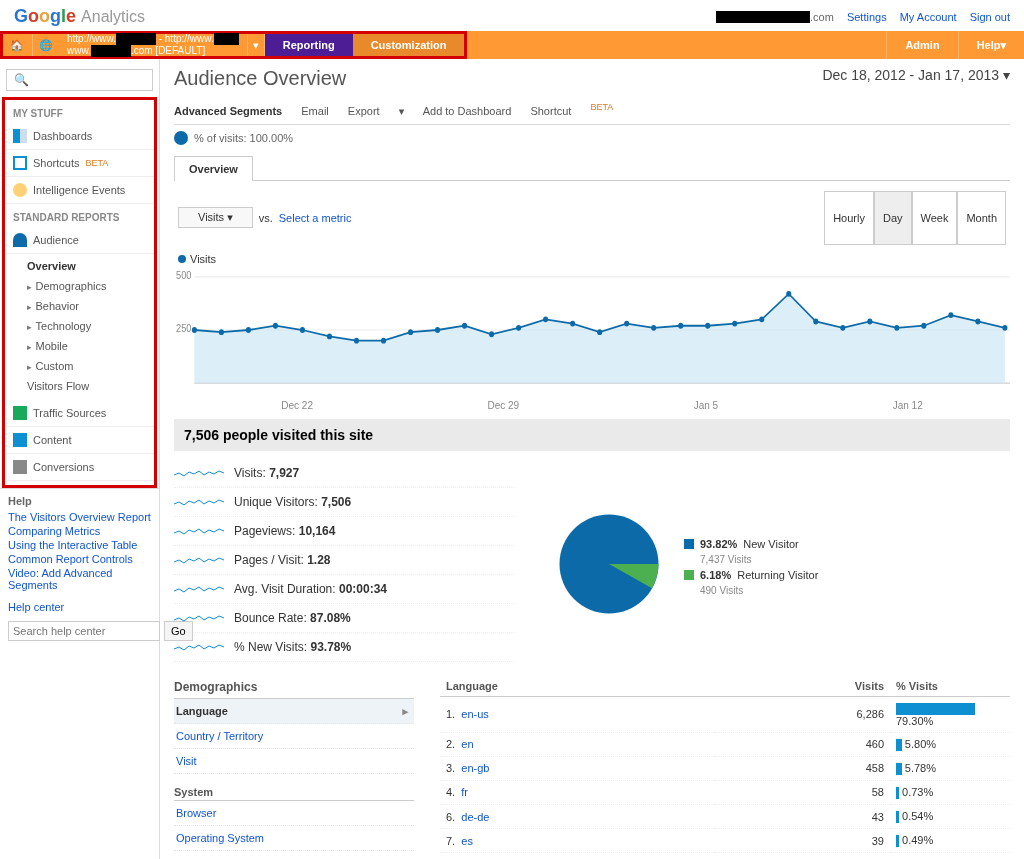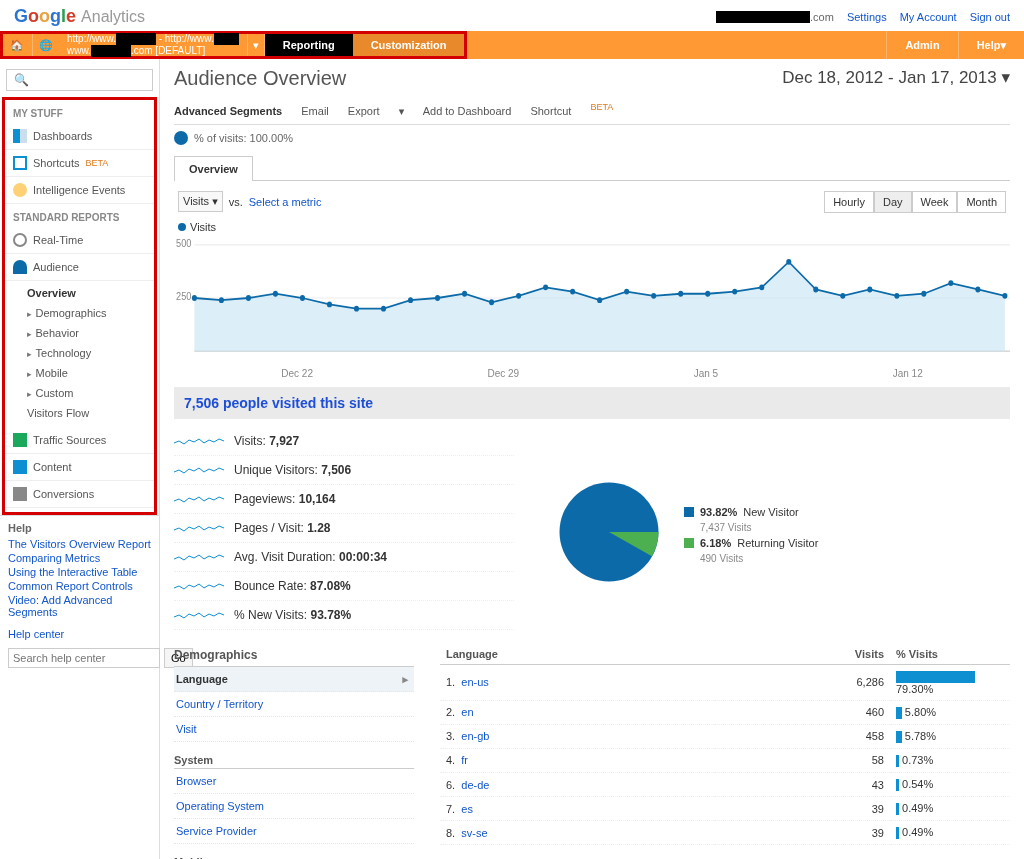--- a/index.html
+++ b/index.html
@@ -17,21 +17,21 @@
 .top-links { font-size: 11px; color: #666; }
 .top-links a { margin-left: 10px; text-align: right; }
 .redact { background: #000; color: #000; display: inline-block; }
 
 
 .orange-bar { background: #ff9933; display: flex; align-items: stretch; height: 28px; color: #fff; font-size: 11px; }
 .orange-bar .home { width: 30px; display: flex; align-items: center; justify-content: center; border-right: 1px solid rgba(255,255,255,0.3); }
 .orange-bar .globe { width: 26px; display: flex; align-items: center; justify-content: center; }
 .orange-bar .breadcrumb { padding: 2px 8px; line-height: 12px; font-size: 10px; display:flex; flex-direction:column; justify-content:center;}
 .orange-bar .tab { padding: 0 18px; display: flex; align-items: center; font-weight: bold; cursor: pointer; }
-.orange-bar .tab.active { background: #000000; }
+.orange-bar .tab.active { background: #4c1d95; }
 .orange-bar .tab.inactive { background: #e88a2b; }
 .orange-bar .dd-arrow { width:18px; display:flex; align-items:center; justify-content:center; border-left:1px solid rgba(255,255,255,0.3); border-right:1px solid rgba(255,255,255,0.3);}
 .orange-bar .spacer { flex: 1; }
 .orange-bar .right-btn { padding: 0 18px; display: flex; align-items: center; font-weight: bold; border-left: 1px solid rgba(255,255,255,0.3); cursor: pointer; }
 .red-box-top { border: 3px solid #d40000; display: flex; align-items: stretch; }
 
 
 .layout { display: flex; }
 .sidebar { width: 160px; border-right: 1px solid #ddd; padding: 6px 0 0 0; }
 .main { flex: 1; padding: 8px 14px; }
@@ -52,38 +52,38 @@
 .beta { color: #dd7a1f; font-size: 9px; vertical-align: super; }
 .help-section { padding: 6px 8px; border-top: 1px solid #ddd; }
 .help-section h4 { font-size: 11px; font-weight: bold; color: #666; margin-bottom: 4px; }
 .help-section a { display: block; font-size: 11px; margin: 2px 0; }
 .help-search { display: flex; gap: 4px; margin-top: 8px; }
 .help-search input { flex: 1; border: 1px solid #ccc; height: 20px; font-size: 11px; padding: 2px 4px; }
 .help-search button { height: 20px; border: 1px solid #ccc; background: #f5f5f5; font-size: 11px; padding: 0 6px; cursor: pointer; }
 
 
 .page-title { font-size: 20px; color: #555; display:inline-block; }
-.date-range { float: right; font-size: 17px; color: #444; }
+.date-range { float: right; font-size: 14px; color: #444; }
 .toolbar { border-bottom: 1px solid #ddd; padding: 6px 0; margin-top: 6px; font-size: 11px; color: #555; }
 .toolbar span { margin-right: 16px; cursor: pointer; }
 .toolbar span.bold { font-weight: bold; color: #333; }
 .visits-pct { display: flex; align-items: center; gap: 6px; padding: 6px 0; font-size: 11px; color: #666; }
 .visits-pct .dot { width: 14px; height: 14px; border-radius: 50%; background: #0d6aa8; }
 .tabs { border-bottom: 1px solid #ccc; margin-top: 4px; }
 .tabs .tab { display: inline-block; padding: 6px 14px; font-size: 11px; font-weight: bold; border: 1px solid #ccc; border-bottom: none; background: #fff; position: relative; top: 1px; }
 .graph-controls { display: flex; justify-content: space-between; align-items: center; padding: 10px 4px 4px 4px; }
 .metric-sel { display: flex; align-items: center; gap: 6px; font-size: 11px; }
-.metric-sel .btn { border: 1px solid #ccc; padding: 3px 4px; background: #f8f8f8; cursor: pointer; }
+.metric-sel .btn { border: 1px solid #ccc; padding: 3px 19px; background: #f8f8f8; cursor: pointer; }
 .time-btns { display: flex; }
-.time-btns .tb { border: 1px solid #ccc; padding: 4px 8px; font-size: 11px; cursor: pointer; background: #fff; }
+.time-btns .tb { border: 1px solid #ccc; padding: 20px 8px; font-size: 11px; cursor: pointer; background: #fff; }
 .time-btns .tb.active { background: #eee; }
 .legend-dot { width: 8px; height: 8px; border-radius: 50%; background: #0d6aa8; display: inline-block; margin-right: 4px; }
 .graph svg { width: 100%; height: 130px; }
 .x-labels { display: flex; justify-content: space-around; font-size: 10px; color: #888; margin-top: 2px; padding-left:20px;}
-.summary-bar { background: #eaeaea; padding: 8px 10px; margin: 8px 0; font-size: 14px; font-weight: bold; color: #1d4ed8; }
+.summary-bar { background: #eaeaea; padding: 8px 10px; margin: 8px 0; font-size: 14px; font-weight: bold; color: #000000; }
 
 .metrics-row { display: flex; gap: 40px; }
 .metric-col { flex: 0 0 340px; }
 .metric-item { display: flex; align-items: center; gap: 10px; padding: 6px 0; border-bottom: 1px dotted #eee; }
 .spark { width: 50px; height: 16px; }
 .metric-item .label { font-size: 12px; }
 .metric-item .val { font-weight: bold; }
 
 .pie-area { display: flex; align-items: center; gap: 20px; margin-top:10px;}
 .pie svg { width: 110px; height: 110px; }
@@ -166,24 +166,20 @@
       <div class="side-item">
           <span class="ico ico-short"></span>
           <span>Shortcuts</span> 
           <span class="beta">BETA</span>
         </div>
       <div class="side-item">
           <span class="ico ico-bulb"></span>
           <span>Intelligence Events</span>
         </div>
       <div class="side-header">STANDARD REPORTS</div>
-      <div class="side-item">
-          <span class="ico ico-clock"></span>
-          <span>Real-Time</span>
-        </div>
       <div class="side-item">
           <span class="ico ico-aud"></span>
           <span>Audience</span>
         </div>
       <div class="sub-list">
         <div class="sub-item bold">Overview</div>
         <div class="sub-item"><span class="caret"></span><span>Demographics</span></div>
         <div class="sub-item"><span class="caret"></span><span>Behavior</span></div>
         <div class="sub-item"><span class="caret"></span><span>Technology</span></div>
         <div class="sub-item"><span class="caret"></span><span>Mobile</span></div>

